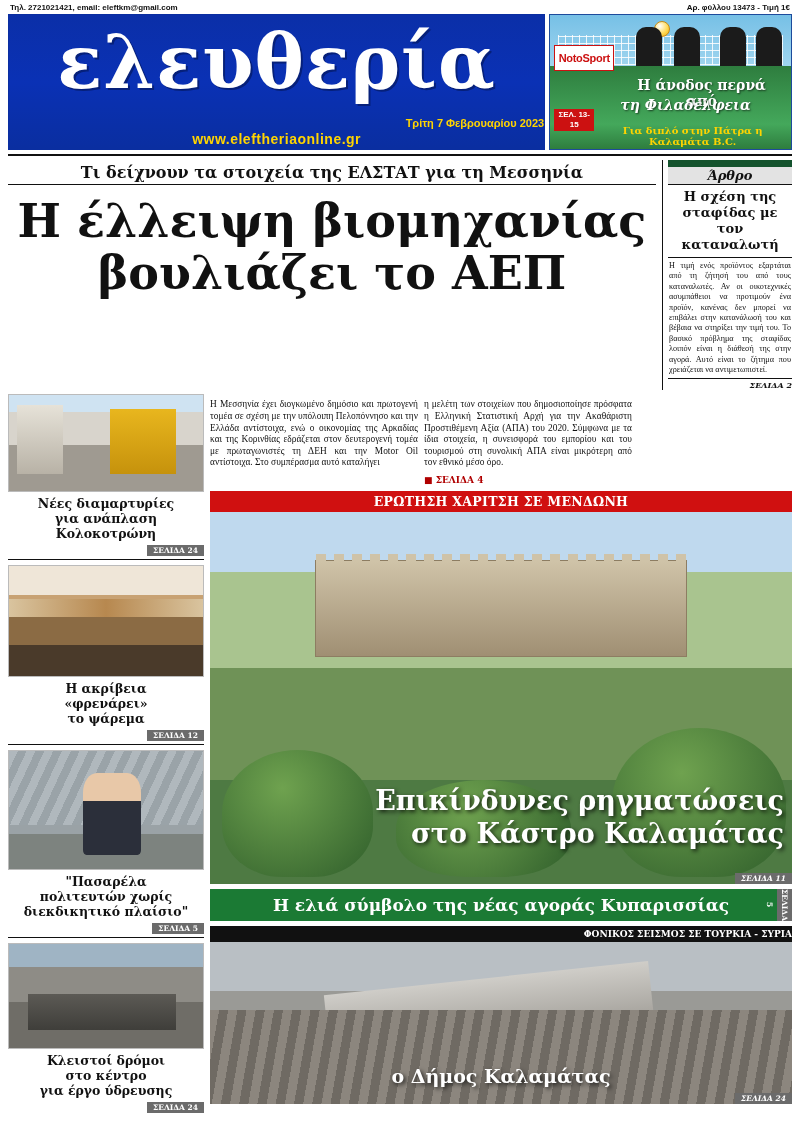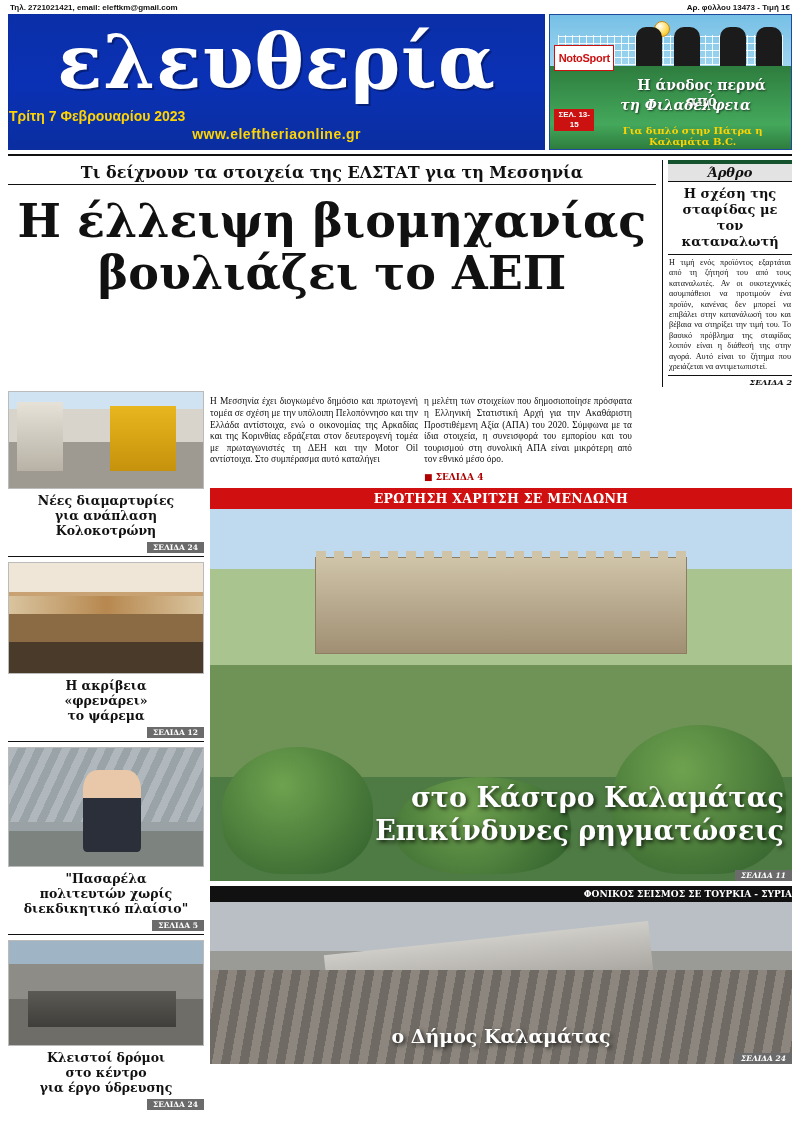--- a/index.html
+++ b/index.html
@@ -35,22 +35,22 @@
     font-size: 74px;
     color: #ffffff;
     text-align: center;
     letter-spacing: 1px;
     line-height: 86px;
     margin-top: 4px;
     text-shadow: 2px 2px 0 #06207a;
     white-space: nowrap;
   }
   .logo-sub {
-    text-align: left; color: #ffd400; font-size: 14px; font-weight: bold;
-    margin-top: 3px;
+    text-align: right; color: #ffd400; font-size: 11px; font-weight: bold;
+    margin-top: 12px;
   }
   .logo-url {
     text-align: center; color: #ffd400; font-size: 14px; font-weight: bold;
     letter-spacing: .5px; margin-top: 2px;
   }
   .promo-box {
     width: 244px; position: relative; overflow: hidden;
     border: 1px solid #1d4b9c;
     background: linear-gradient(180deg,#7fc3e8 0%, #bde3f5 55%, #2c7a3f 56%, #3f9e55 100%);
   }
@@ -117,21 +117,21 @@
     font-size: 46px; line-height: 52px; text-align: center; color: #111;
     padding: 10px 0 8px;
   }
   .headline .l2 { display: block; }
 
   
   .artcol { width: 130px; border-left: 1px solid #111; padding-left: 5px; }
   .art-head {
     text-align: center; font-family: "DejaVu Serif", serif; font-style: italic;
     font-size: 13px; font-weight: bold; background: #e3e3e3;
-    border-top: 4px solid #14532d; border-bottom: 1px solid #111; padding: 1px 0;
+    border-top: 7px solid #14532d; border-bottom: 1px solid #111; padding: 1px 0;
   }
   .art-title {
     text-align: center; font-family: "DejaVu Serif", serif; font-weight: bold;
     font-size: 13px; line-height: 16px; padding: 4px 2px 4px;
     border-bottom: 1px solid #111;
   }
   .art-body {
     font-size: 8.2px; line-height: 10.4px; text-align: justify; padding: 3px 1px;
     font-family: "Liberation Serif", serif;
   }
@@ -450,27 +450,31 @@
       <div style="margin-top:4px;">
         <div class="redbanner">ΕΡΩΤΗΣΗ ΧΑΡΙΤΣΗ ΣΕ ΜΕΝΔΩΝΗ</div>
         <div class="photo" style="border:none;">
           <div class="ph-castle">
             <div class="wall"></div>
             <div class="tree1"></div>
               <div class="tree2"></div>
               <div class="tree3"></div>
           </div>
           <div class="overlay-title">
+            <div>Επικίνδυνες ρηγματώσεις</div>
             <div>στο Κάστρο Καλαμάτας</div>
-            <div>Επικίνδυνες ρηγματώσεις</div>
           </div>
           <div class="tag-br">ΣΕΛΙΔΑ 11</div>
         </div>
       </div>
 
+      <div style="position:relative; margin-top:5px;">
+        <div class="greenbanner">Η ελιά σύμβολο της νέας αγοράς Κυπαρισσίας</div>
+        <div class="vtag">ΣΕΛΙΔΑ 5</div>
+      </div>
 
       <div class="bottomrow">
 
 
         <div class="bcell">
           <div class="blackbanner">ΦΟΝΙΚΟΣ ΣΕΙΣΜΟΣ ΣΕ ΤΟΥΡΚΙΑ - ΣΥΡΙΑ</div>
           <div class="photo" style="border:none;">
             <div class="ph-quake">
                 <div class="slab"></div>
                 <div class="rubble"></div>

